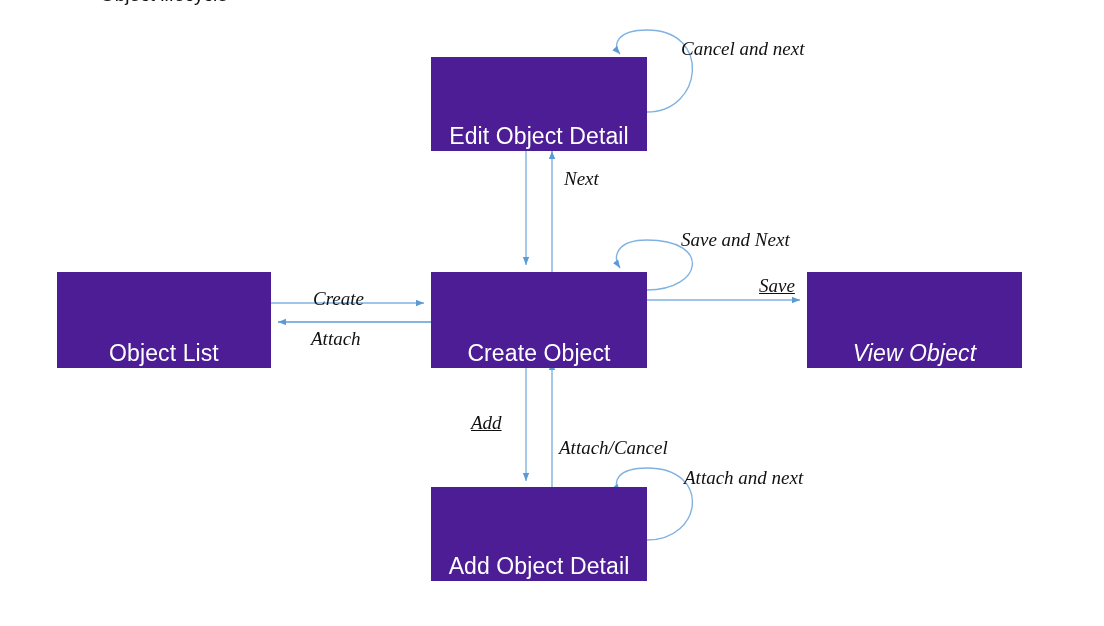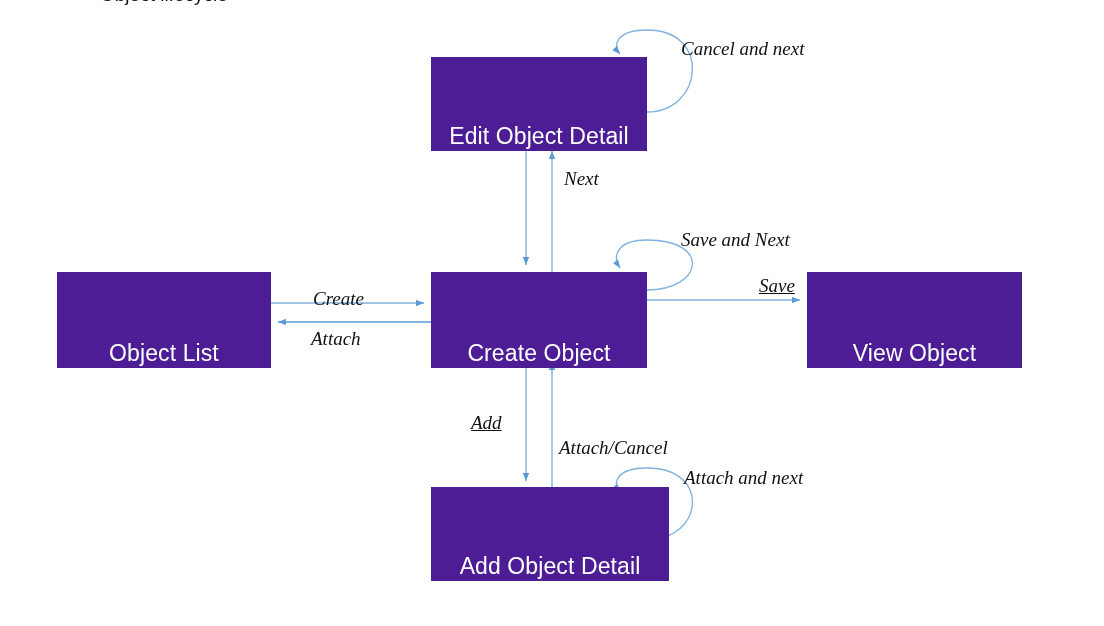--- a/index.html
+++ b/index.html
@@ -120,25 +120,25 @@
   </div>
 
   <div class="node" style="left:431px; top:272px; width:216px; height:96px;">
     <span>Create Object</span>
   </div>
 
   <div class="node" style="left:57px; top:272px; width:214px; height:96px;">
     <span>Object List</span>
   </div>
 
-  <div class="node" style="left:807px; top:272px; width:215px; height:96px;">
+  <div class="node" style="left:807px; top:272px; width:215px; height:96px;font-style:italic;">
     <span>View Object</span>
   </div>
 
-  <div class="node" style="left:431px; top:487px; width:238px; height:94px;">
+  <div class="node" style="left:431px; top:487px; width:216px; height:94px;">
     <span>Add Object Detail</span>
   </div>
 
   <div class="edge-label" style="left:681px; top:39px;">Cancel and next</div>
 
 
   <div class="edge-label" style="left:564px; top:169px;">Next</div>
 
   <div class="edge-label" style="left:313px; top:276px;margin-top:13px;">Create</div>
 

